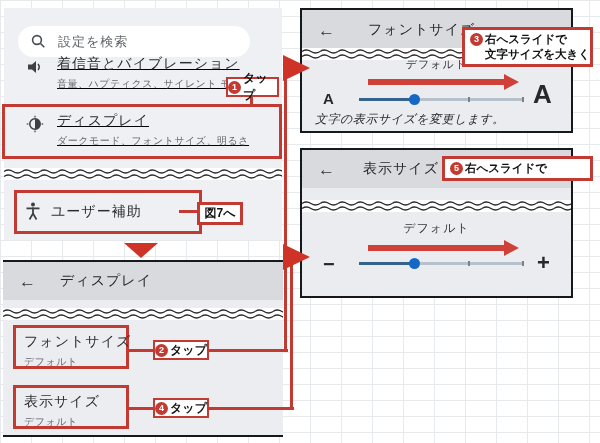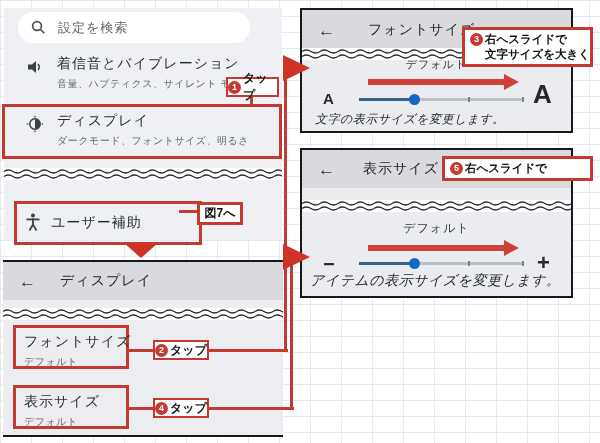--- a/index.html
+++ b/index.html
@@ -34,26 +34,26 @@
   .slide-arrow .ahead{position:absolute;left:136px;top:0;width:0;height:0;border-top:8px solid transparent;border-bottom:8px solid transparent;border-left:15px solid #cf4038;}
   .deflabel{position:absolute;left:0;width:100%;text-align:center;font-size:11px;color:#35383c;letter-spacing:1px;z-index:2;}
   .track{position:absolute;width:165px;height:3px;background:#b7c1cb;border-radius:2px;z-index:2;}
   .track .fill{position:absolute;left:0;top:0;height:3px;background:#35638c;}
   .track .thumb{position:absolute;top:-4px;width:11px;height:11px;border-radius:50%;background:#1568c4;}
   .track .tick{position:absolute;top:-1px;width:2px;height:5px;background:#79838e;}
   .minlab,.maxlab{position:absolute;font-weight:bold;color:#26282b;z-index:2;line-height:1;}
   .caption{position:absolute;color:#26282b;letter-spacing:.5px;white-space:nowrap;z-index:2;font-style:italic;}
   
   #panelA{left:4px;top:8px;width:278px;height:232px;background:#eef0f3;}
-  .searchbar{position:absolute;left:14px;top:4px;width:232px;height:31px;background:#fff;border-radius:16px;display:flex;align-items:center;padding-left:13px;box-sizing:border-box;gap:10px;}
+  .searchbar{position:absolute;left:14px;top:18px;width:232px;height:31px;background:#fff;border-radius:16px;display:flex;align-items:center;padding-left:13px;box-sizing:border-box;gap:10px;}
   .searchbar input{border:none;outline:none;background:transparent;font-size:13px;color:#444;width:160px;font-family:inherit;letter-spacing:1px;}
   .searchbar input::placeholder{color:#5f6368;opacity:1;}
-  .rowA{position:absolute;left:0;width:100%;display:flex;align-items:flex-start;padding-left:22px;box-sizing:border-box;gap:13px;}
+  .rowA{position:absolute;left:0;width:100%;display:flex;align-items:flex-start;padding-left:22px;box-sizing:border-box;gap:13px;text-decoration:underline;}
   .rowA .icon{flex:none;margin-top:3px;}
-  #userframe{position:absolute;left:10px;top:182px;width:188px;height:44px;border:3px solid #c23a31;box-sizing:border-box;display:flex;align-items:center;gap:10px;padding-left:8px;z-index:4;margin-top:11px;}
+  #userframe{position:absolute;left:10px;top:182px;width:188px;height:44px;border:3px solid #c23a31;box-sizing:border-box;display:flex;align-items:center;gap:10px;padding-left:8px;z-index:4;}
   .figbox{position:absolute;left:193px;top:194px;width:46px;height:23px;background:#fff;border:3px solid #c23a31;box-sizing:border-box;display:flex;align-items:center;justify-content:center;font-weight:bold;font-size:12px;color:#111;z-index:6;}
   
   #panelB{left:3px;top:260px;width:280px;height:177px;background:#ecedf1;border-top:2px solid #15181c;border-bottom:2px solid #15181c;}
   #panelB .phead{height:38px;}
   .itemframe{position:absolute;width:116px;height:44px;border:3px solid #c23a31;box-sizing:border-box;padding:5px 0 0 8px;z-index:4;background:#ecedf1;}
   
   .panelR{left:300px;width:273px;background:#eaecf0;border:2px solid #15181c;}
   #panelR1{top:8px;height:125px;}
   #panelR2{top:148px;height:150px;}
   #panelR1 .phead{height:40px;}
@@ -227,16 +227,15 @@
         <div class="ahead"></div>
       </div>
     <div class="minlab" style="left:21px;top:104px;font-size:20px">−</div>
     <div class="track" style="left:57px;top:112px">
       <div class="fill" style="width:56px"></div>
       <div class="thumb" style="left:50px"></div>
       <div class="tick" style="left:109px"></div>
       <div class="tick" style="left:163px"></div>
     </div>
     <div class="maxlab" style="left:235px;top:102px;font-size:22px">+</div>
-    <div class="caption" style="left:8px;top:122px;font-size:14px">アイテムの表示サイズを変更します。</div>
   </div>
 
 </div>
 
 </body></html>

